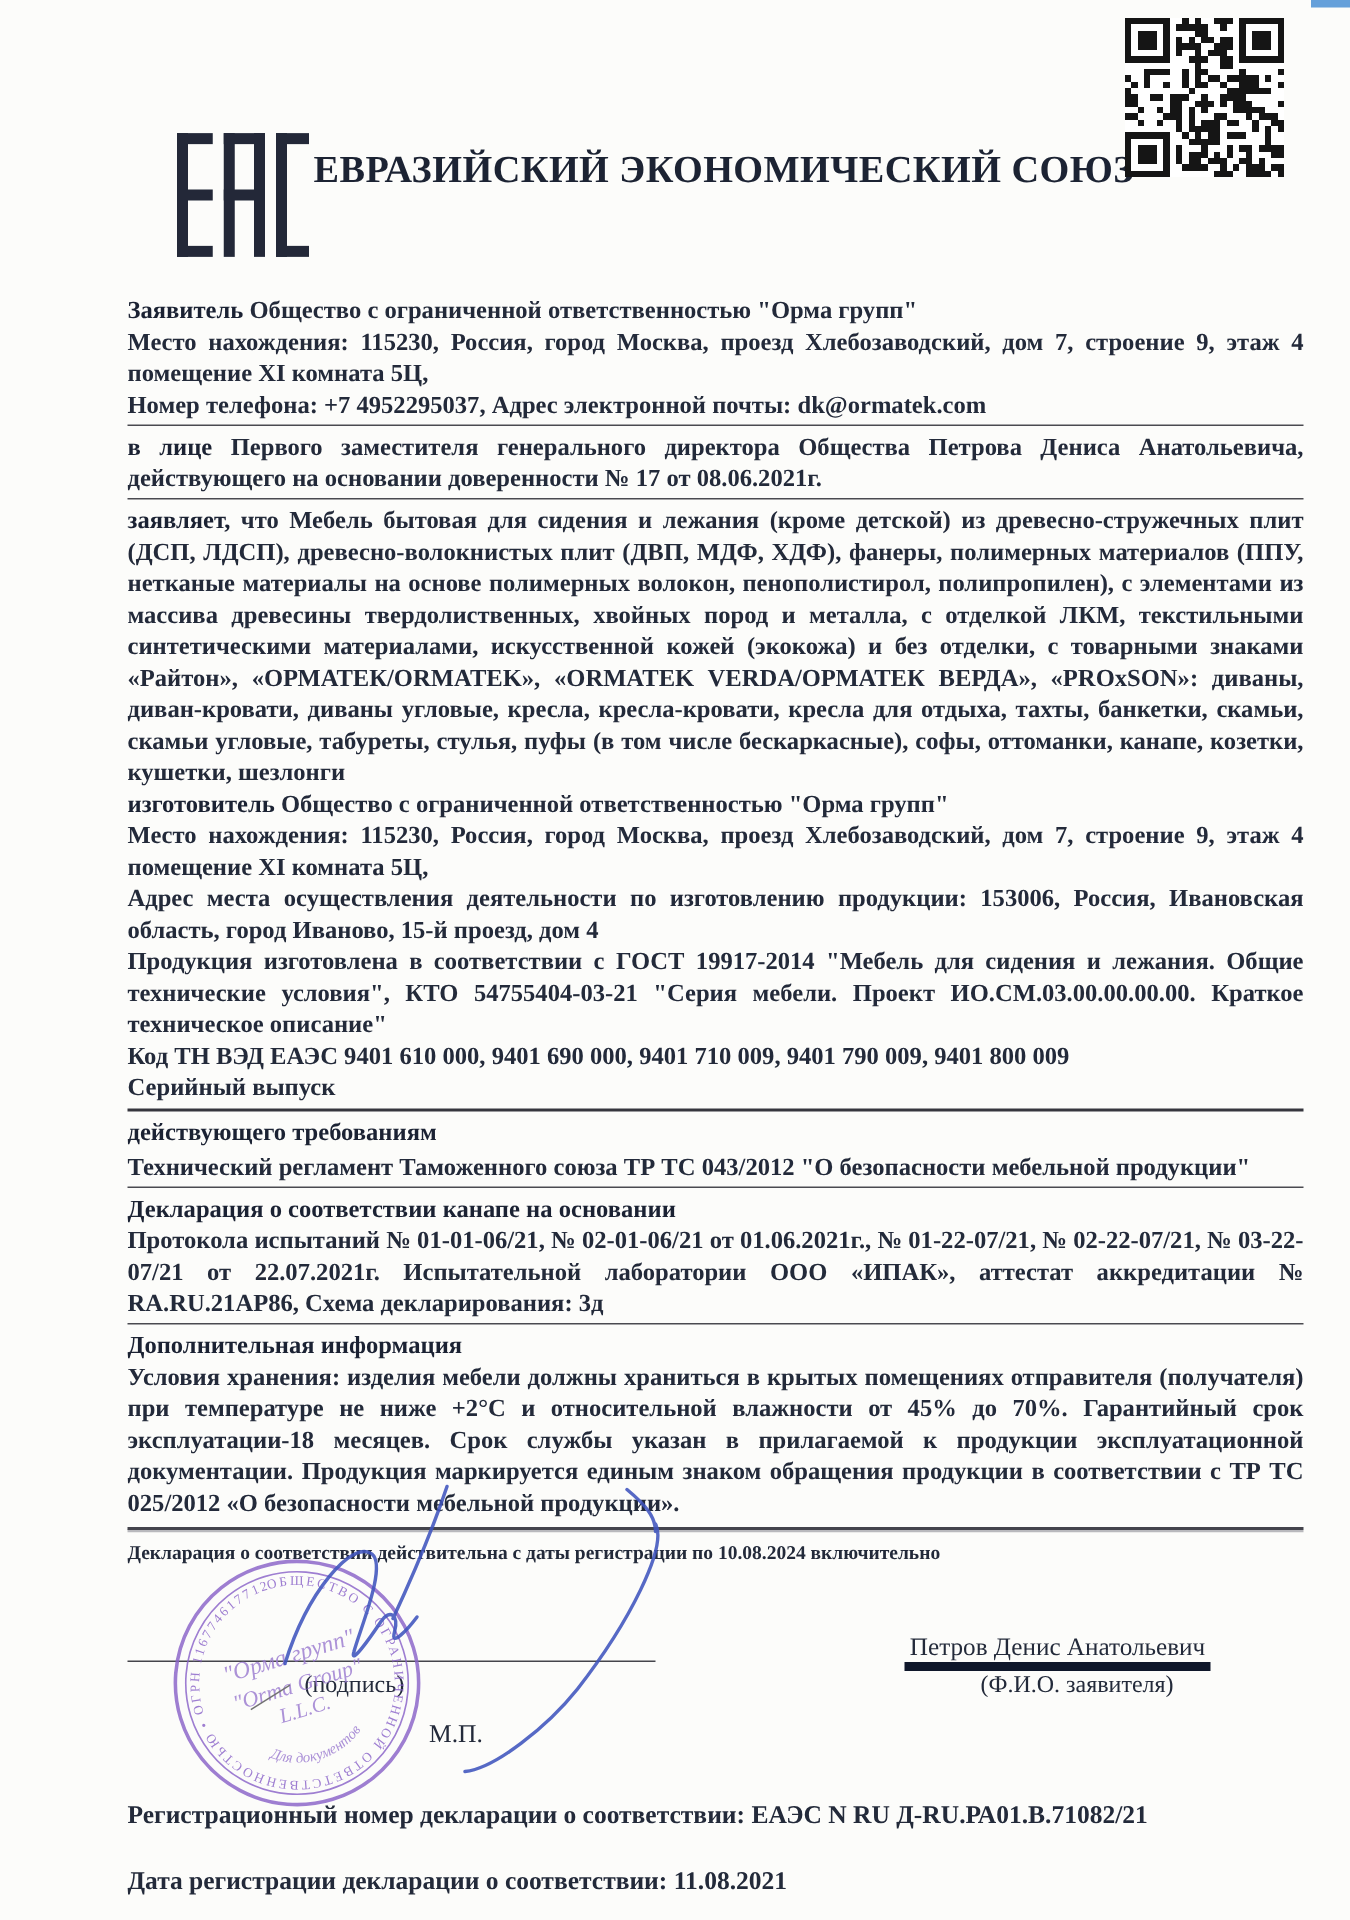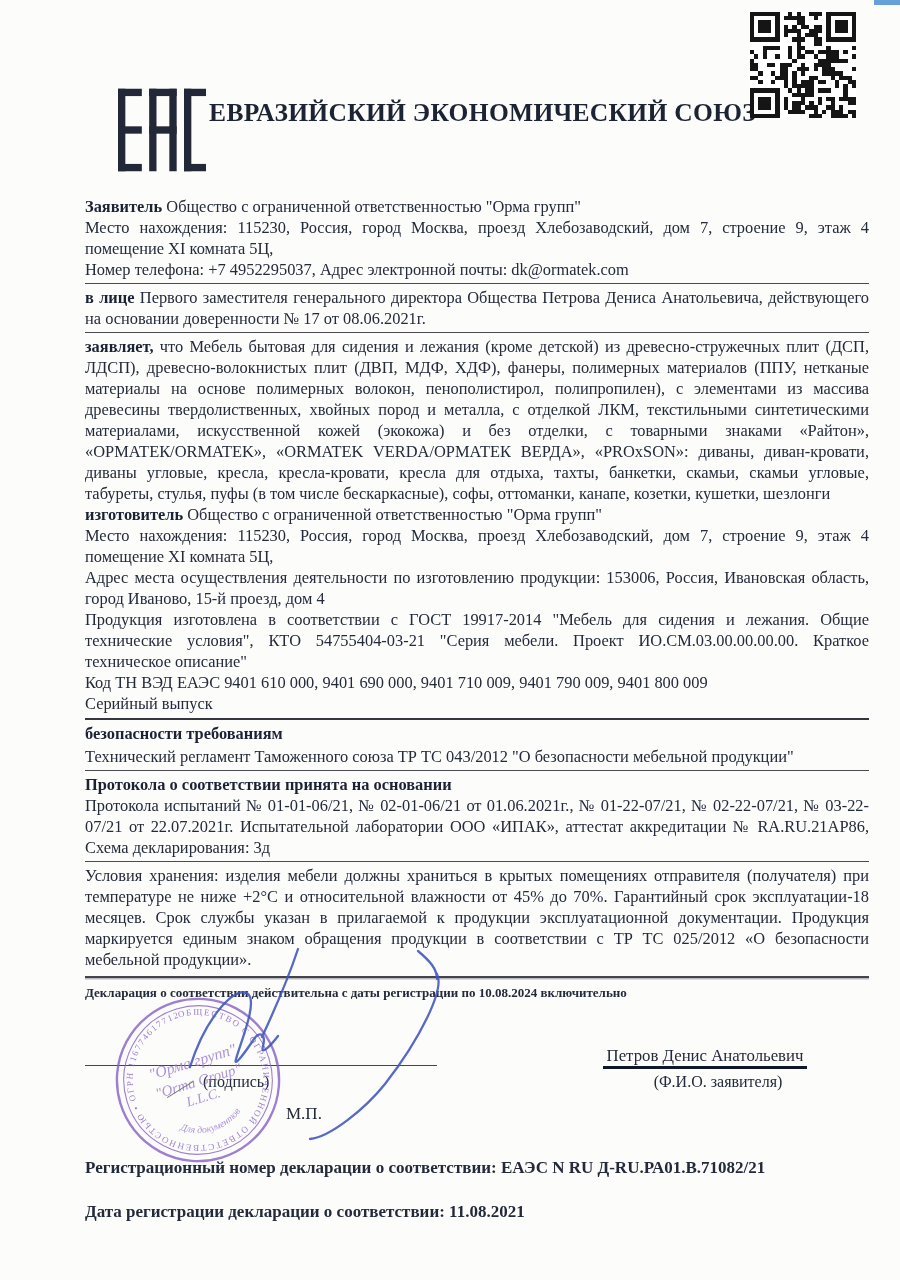--- a/index.html
+++ b/index.html
@@ -13,34 +13,34 @@
   .eac-logo{position:absolute; left:118px; top:86px; width:88px; height:88px;}
   .title-block{position:absolute; left:200px; top:96px; width:565px; text-align:center;}
   .title-line{font-weight:bold; font-size:25.5px; line-height:33px; color:#1c2333; letter-spacing:.3px;}
   .qr{position:absolute; left:750px; top:12px; width:106px; height:106px; background:#fff;}
   .corner-mark{position:absolute; right:0; top:0; width:26px; height:5px; background:#4a8fd4; opacity:.85;}
   
   .doc-body{
     position:absolute; left:85px; top:196px; width:784px;
     font-size:16.4px; line-height:21px; text-align:justify;
   }
-  .doc-body p{margin:0;}
+  .doc-body p{margin:0;font-weight:bold;}
   b{color:#1b2233;}
   .rule{border:0; border-top:1.5px solid #4a4a50; margin:3px 0 3px 0;}
   .rule-dark{border:0; border-top:2px solid #36363e; margin:4px 0 3px 0;}
   .rule-double{border:0; border-top:2px solid #44444c; box-shadow:0 1.5px 0 #b9b9bd; margin:6px 0 4px 0;}
   .gap-s{height:2px;}
   
   .validity{font-weight:bold; font-size:13px; margin-top:2px;}
   .sig-area{position:relative; height:150px; margin-top:4px; text-align:left;}
   .sig-line{position:absolute; left:0; top:58px; width:352px; border-top:1.5px solid #45454b;}
   .sig-caption{position:absolute; left:118px; top:64px; width:140px; text-align:left; font-size:16px;}
   .seal-note{position:absolute; left:173px; top:96px; font-size:17px;margin-left:28px;}
   .signer-name{position:absolute; left:465px; top:38px; width:310px; text-align:center; font-size:16.8px;}
-  .signer-name span{border-bottom:3px solid #0f172a; padding:0 4px 1px 4px;}
+  .signer-name span{border-bottom:6px solid #0f172a; padding:0 4px 1px 4px;}
   .signer-caption{position:absolute; left:478px; top:64px; width:310px; text-align:center; font-size:16px;}
   .stamp{position:absolute; left:24px; top:-16px; width:178px; height:178px; opacity:.82; pointer-events:none;}
   .handwriting{position:absolute; left:80px; top:-62px; width:380px; height:224px; pointer-events:none;}
   
   .reg-line{font-weight:bold; font-size:17px; margin-top:14px;}
   .reg-line + .reg-line{margin-top:23px;}
 </style>
 </head>
 <body>
 
@@ -303,31 +303,32 @@
 
     <p><b>изготовитель</b> <span>Общество с ограниченной ответственностью "Орма групп"</span></p>
     <p>Место нахождения: 115230, Россия, город Москва, проезд Хлебозаводский, дом 7, строение 9, этаж 4 помещение XI комната 5Ц,</p>
     <p>Адрес места осуществления деятельности по изготовлению продукции: 153006, Россия, Ивановская область, город Иваново, 15-й проезд, дом 4</p>
     <p>Продукция изготовлена в соответствии с ГОСТ 19917-2014 "Мебель для сидения и лежания. Общие технические условия", КТО 54755404-03-21 "Серия мебели. Проект ИО.СМ.03.00.00.00.00. Краткое техническое описание"</p>
     <p>Код ТН ВЭД ЕАЭС 9401 610 000, 9401 690 000, 9401 710 009, 9401 790 009, 9401 800 009</p>
     <p>Серийный выпуск</p>
 
     <hr class="rule-dark">
 
-    <p><b>безопасности требованиям</b></p>
+    <p><b>действующего требованиям</b></p>
     <div class="gap-s"></div>
     <p>Технический регламент Таможенного союза ТР ТС 043/2012 "О безопасности мебельной продукции"</p>
 
     <hr class="rule">
 
-    <p><b>Протокола о соответствии принята на основании</b></p>
+    <p><b>Декларация о соответствии канапе на основании</b></p>
     <p>Протокола испытаний № 01-01-06/21, № 02-01-06/21 от 01.06.2021г., № 01-22-07/21, № 02-22-07/21, № 03-22-07/21 от 22.07.2021г. Испытательной лаборатории ООО «ИПАК», аттестат аккредитации № RA.RU.21АР86, Схема декларирования: 3д</p>
 
     <hr class="rule">
 
+    <p><b>Дополнительная информация</b></p>
     <p>Условия хранения: изделия мебели должны храниться в крытых помещениях отправителя (получателя) при температуре не ниже +2°С и относительной влажности от 45% до 70%. Гарантийный срок эксплуатации-18 месяцев. Срок службы указан в прилагаемой к продукции эксплуатационной документации. Продукция маркируется единым знаком обращения продукции в соответствии с ТР ТС 025/2012 «О безопасности мебельной продукции».</p>
 
     <hr class="rule-double">
 
     <p class="validity">Декларация о соответствии действительна с даты регистрации по  10.08.2024 включительно</p>
 
     <div class="sig-area">
       <div class="sig-line"></div>
       <div class="sig-caption">(подпись)</div>
       <div class="seal-note">М.П.</div>

